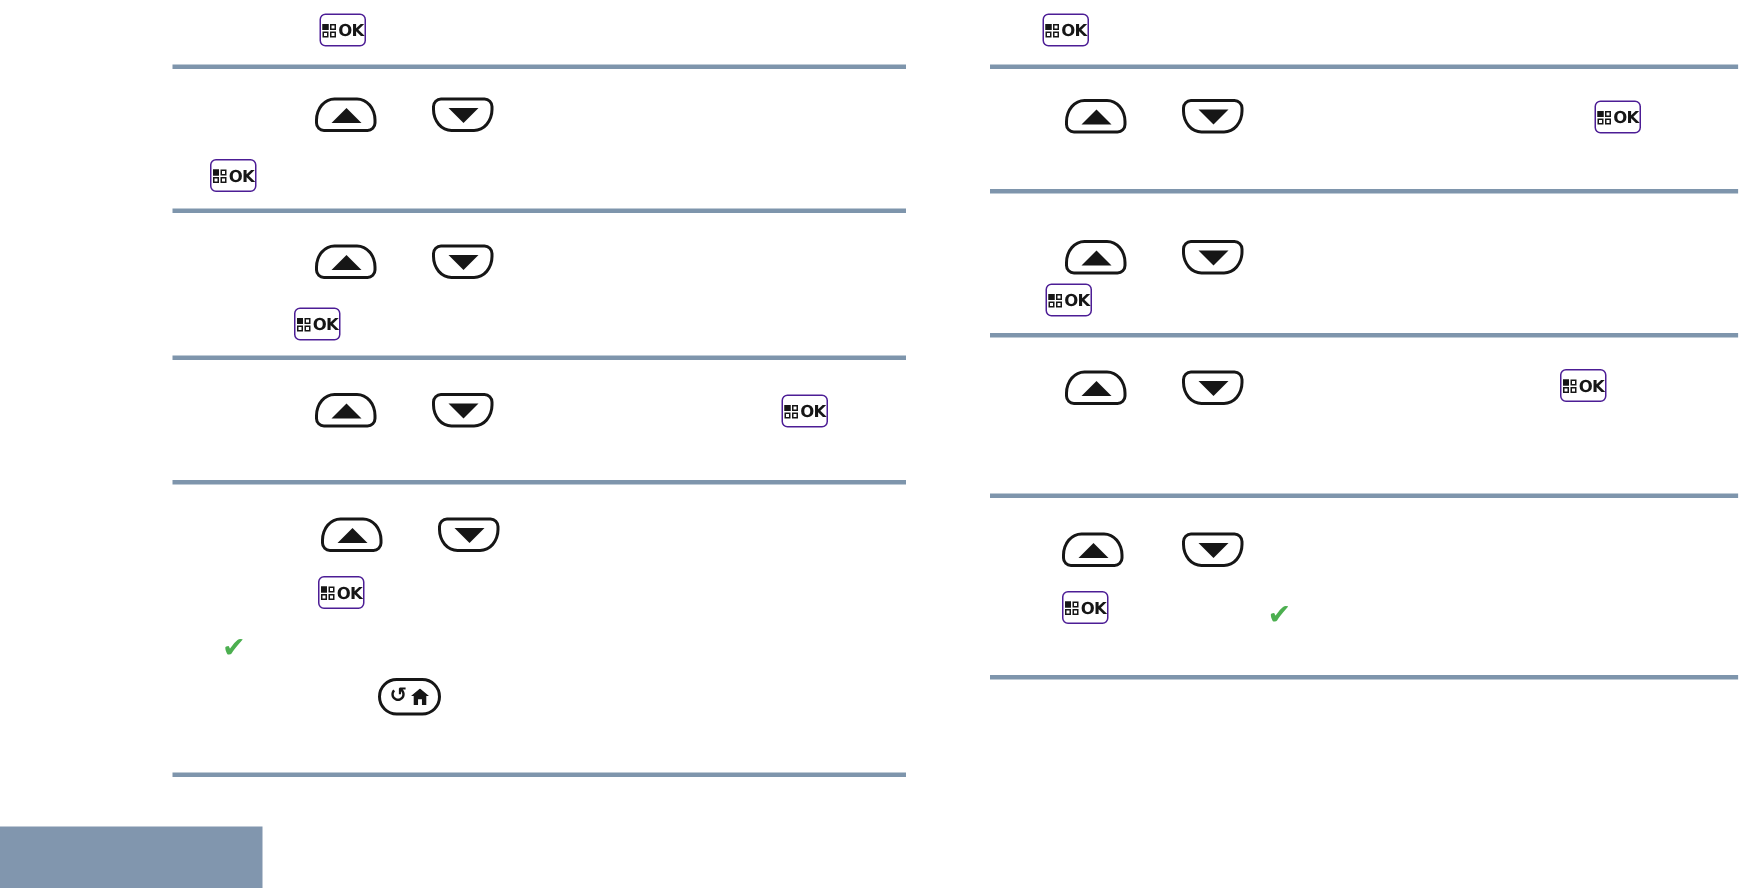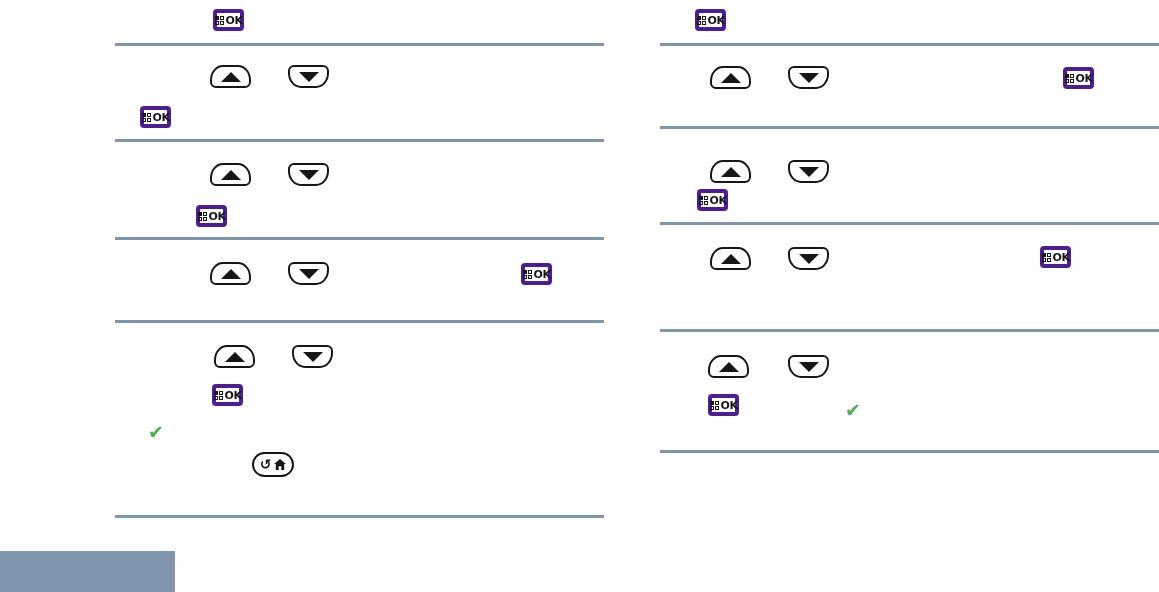--- a/index.html
+++ b/index.html
@@ -11,21 +11,21 @@
     overflow: hidden;
     font-family: "DejaVu Sans", sans-serif;
   }
 
   
   .ok-btn {
     position: absolute;
     width: 31px; height: 22px;
     box-sizing: border-box;
     background: #ffffff;
-    border: 4px solid #4c1d95;
+    border: 1px solid #4c1d95;
     border-radius: 4px;
     display: flex; align-items: center; justify-content: center;
     gap: 2px;
   }
   .menu-glyph {
     display: grid;
     grid-template-columns: 4px 4px;
     grid-template-rows: 4px 4px;
     gap: 1px;
   }

